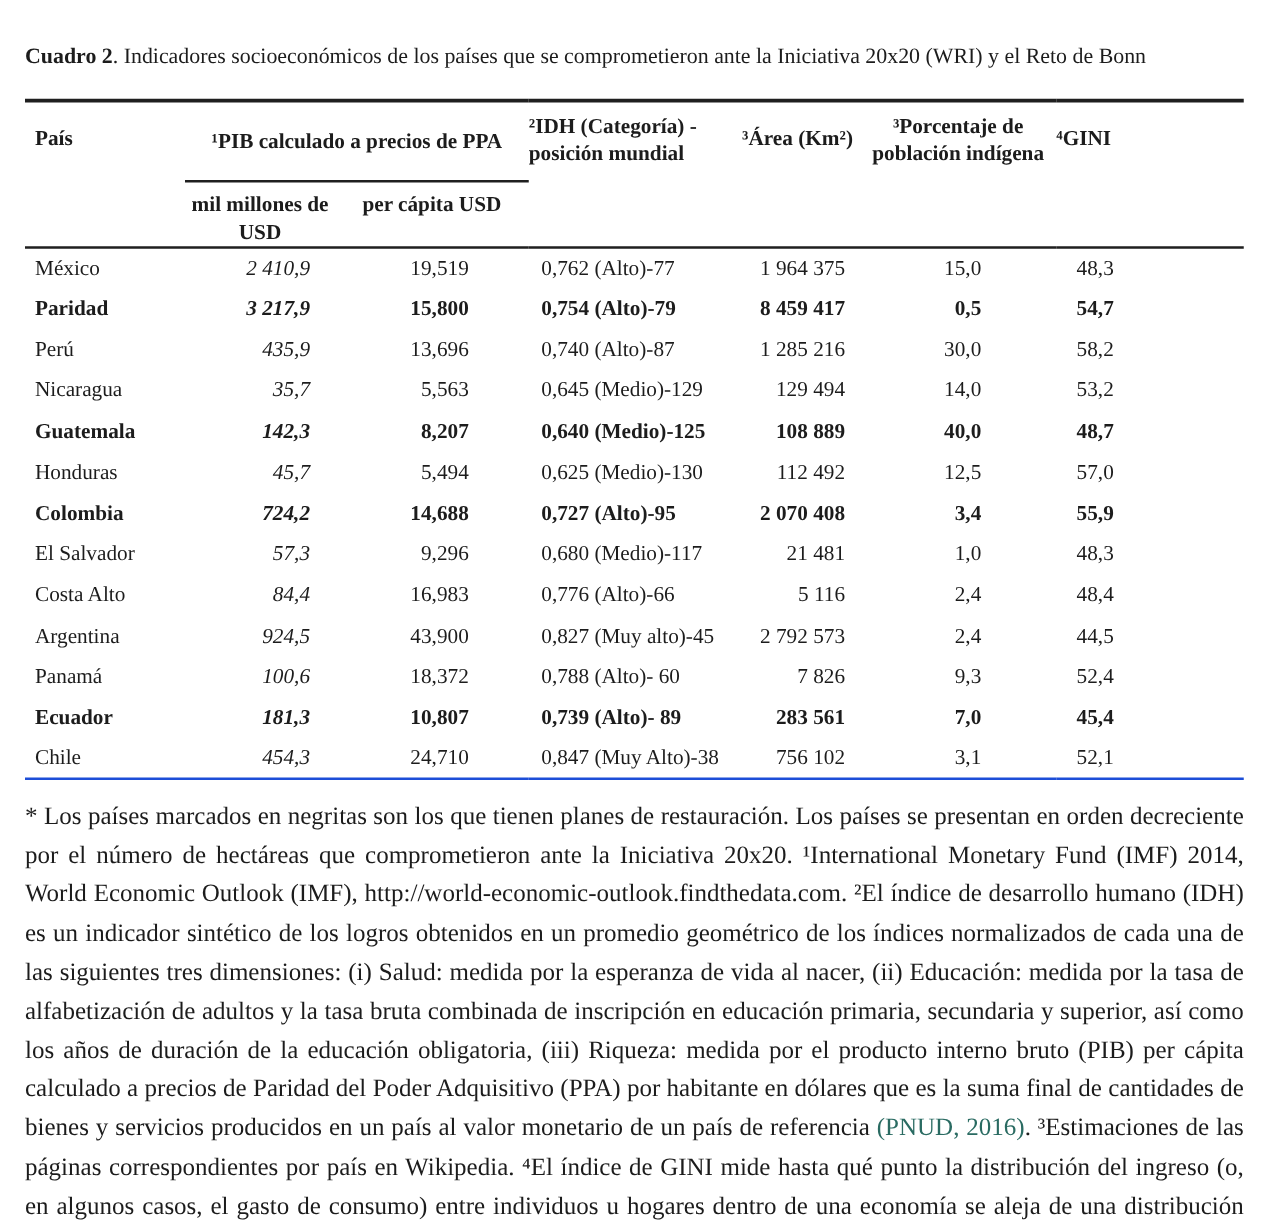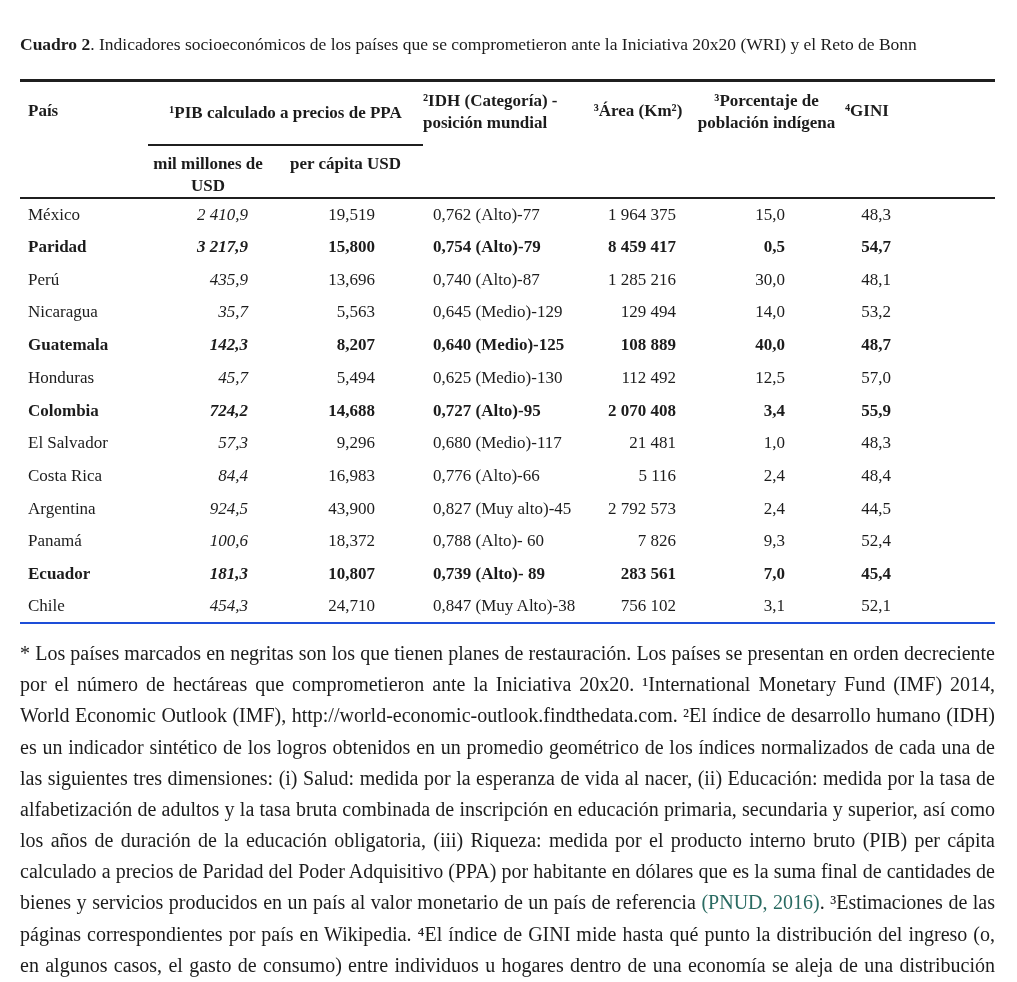--- a/index.html
+++ b/index.html
@@ -131,21 +131,21 @@
           <td class="col-indigena">0,5</td>
           <td class="col-gini">54,7</td>
         </tr>
         <tr>
           <td class="col-country">Perú</td>
           <td class="col-pib_mm">435,9</td>
           <td class="col-pib_pc">13,696</td>
           <td class="col-idh">0,740 (Alto)-87</td>
           <td class="col-area">1 285 216</td>
           <td class="col-indigena">30,0</td>
-          <td class="col-gini">48,1</td>
+          <td class="col-gini">58,2</td>
         </tr>
         <tr>
           <td class="col-country">Nicaragua</td>
           <td class="col-pib_mm">35,7</td>
           <td class="col-pib_pc">5,563</td>
           <td class="col-idh">0,645 (Medio)-129</td>
           <td class="col-area">129 494</td>
           <td class="col-indigena">14,0</td>
           <td class="col-gini">53,2</td>
         </tr>
@@ -179,21 +179,21 @@
         <tr>
           <td class="col-country">El Salvador</td>
           <td class="col-pib_mm">57,3</td>
           <td class="col-pib_pc">9,296</td>
           <td class="col-idh">0,680 (Medio)-117</td>
           <td class="col-area">21 481</td>
           <td class="col-indigena">1,0</td>
           <td class="col-gini">48,3</td>
         </tr>
         <tr>
-          <td class="col-country">Costa Rica</td>
+          <td class="col-country">Costa Alto</td>
           <td class="col-pib_mm">84,4</td>
           <td class="col-pib_pc">16,983</td>
           <td class="col-idh">0,776 (Alto)-66</td>
           <td class="col-area">5 116</td>
           <td class="col-indigena">2,4</td>
           <td class="col-gini">48,4</td>
         </tr>
         <tr>
           <td class="col-country">Argentina</td>
           <td class="col-pib_mm">924,5</td>

